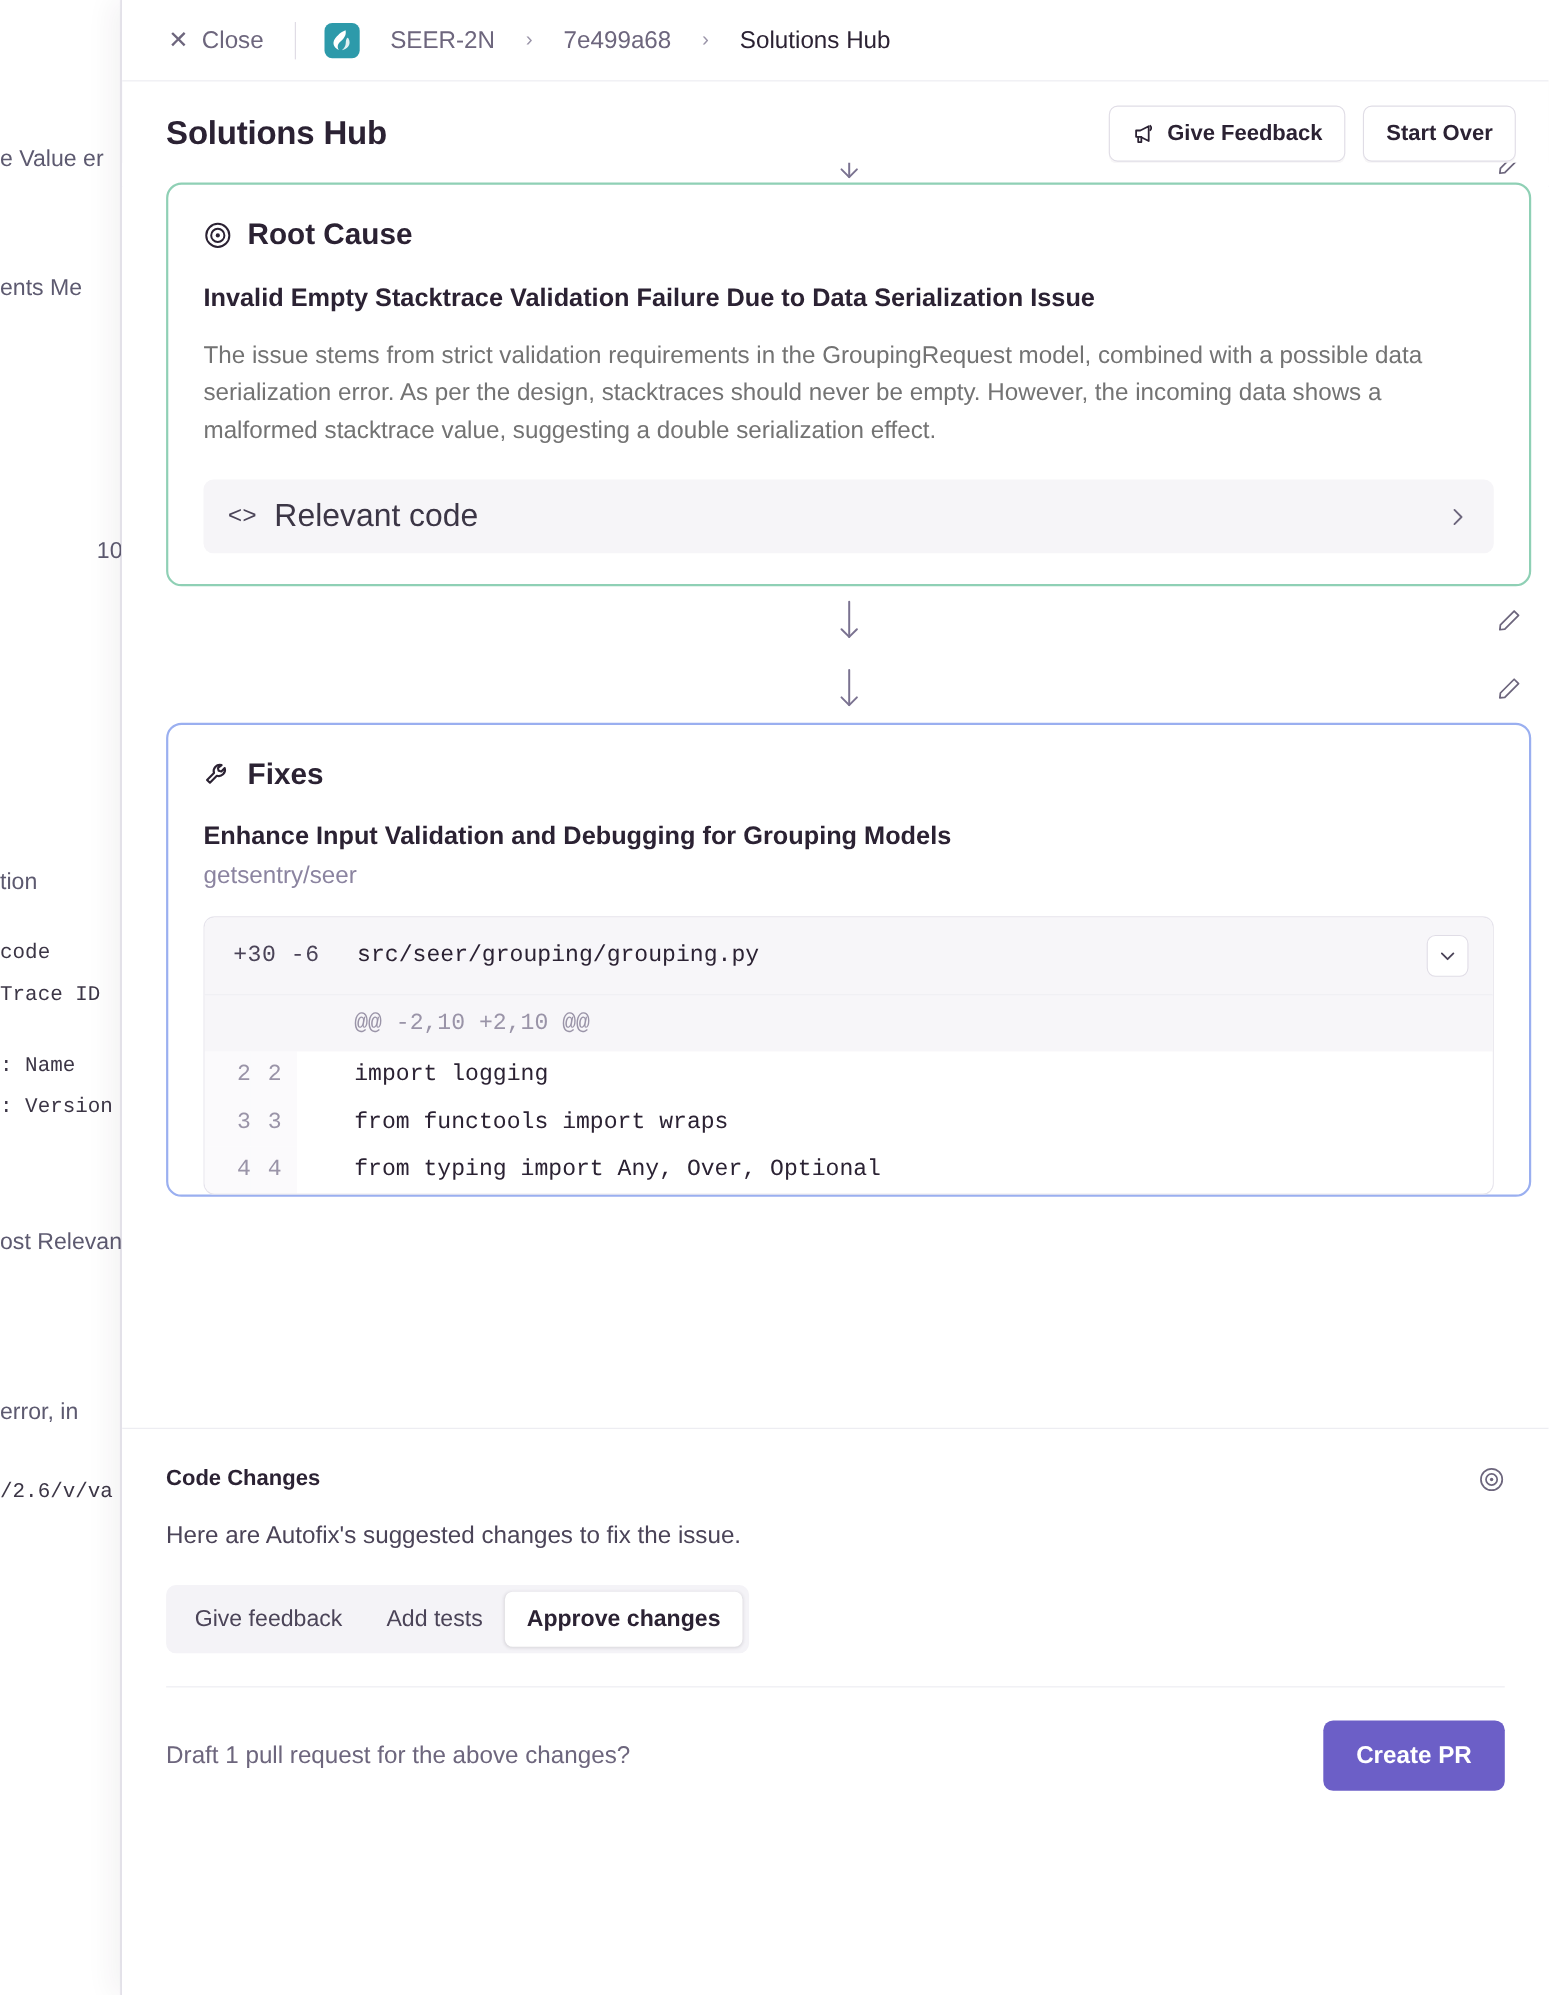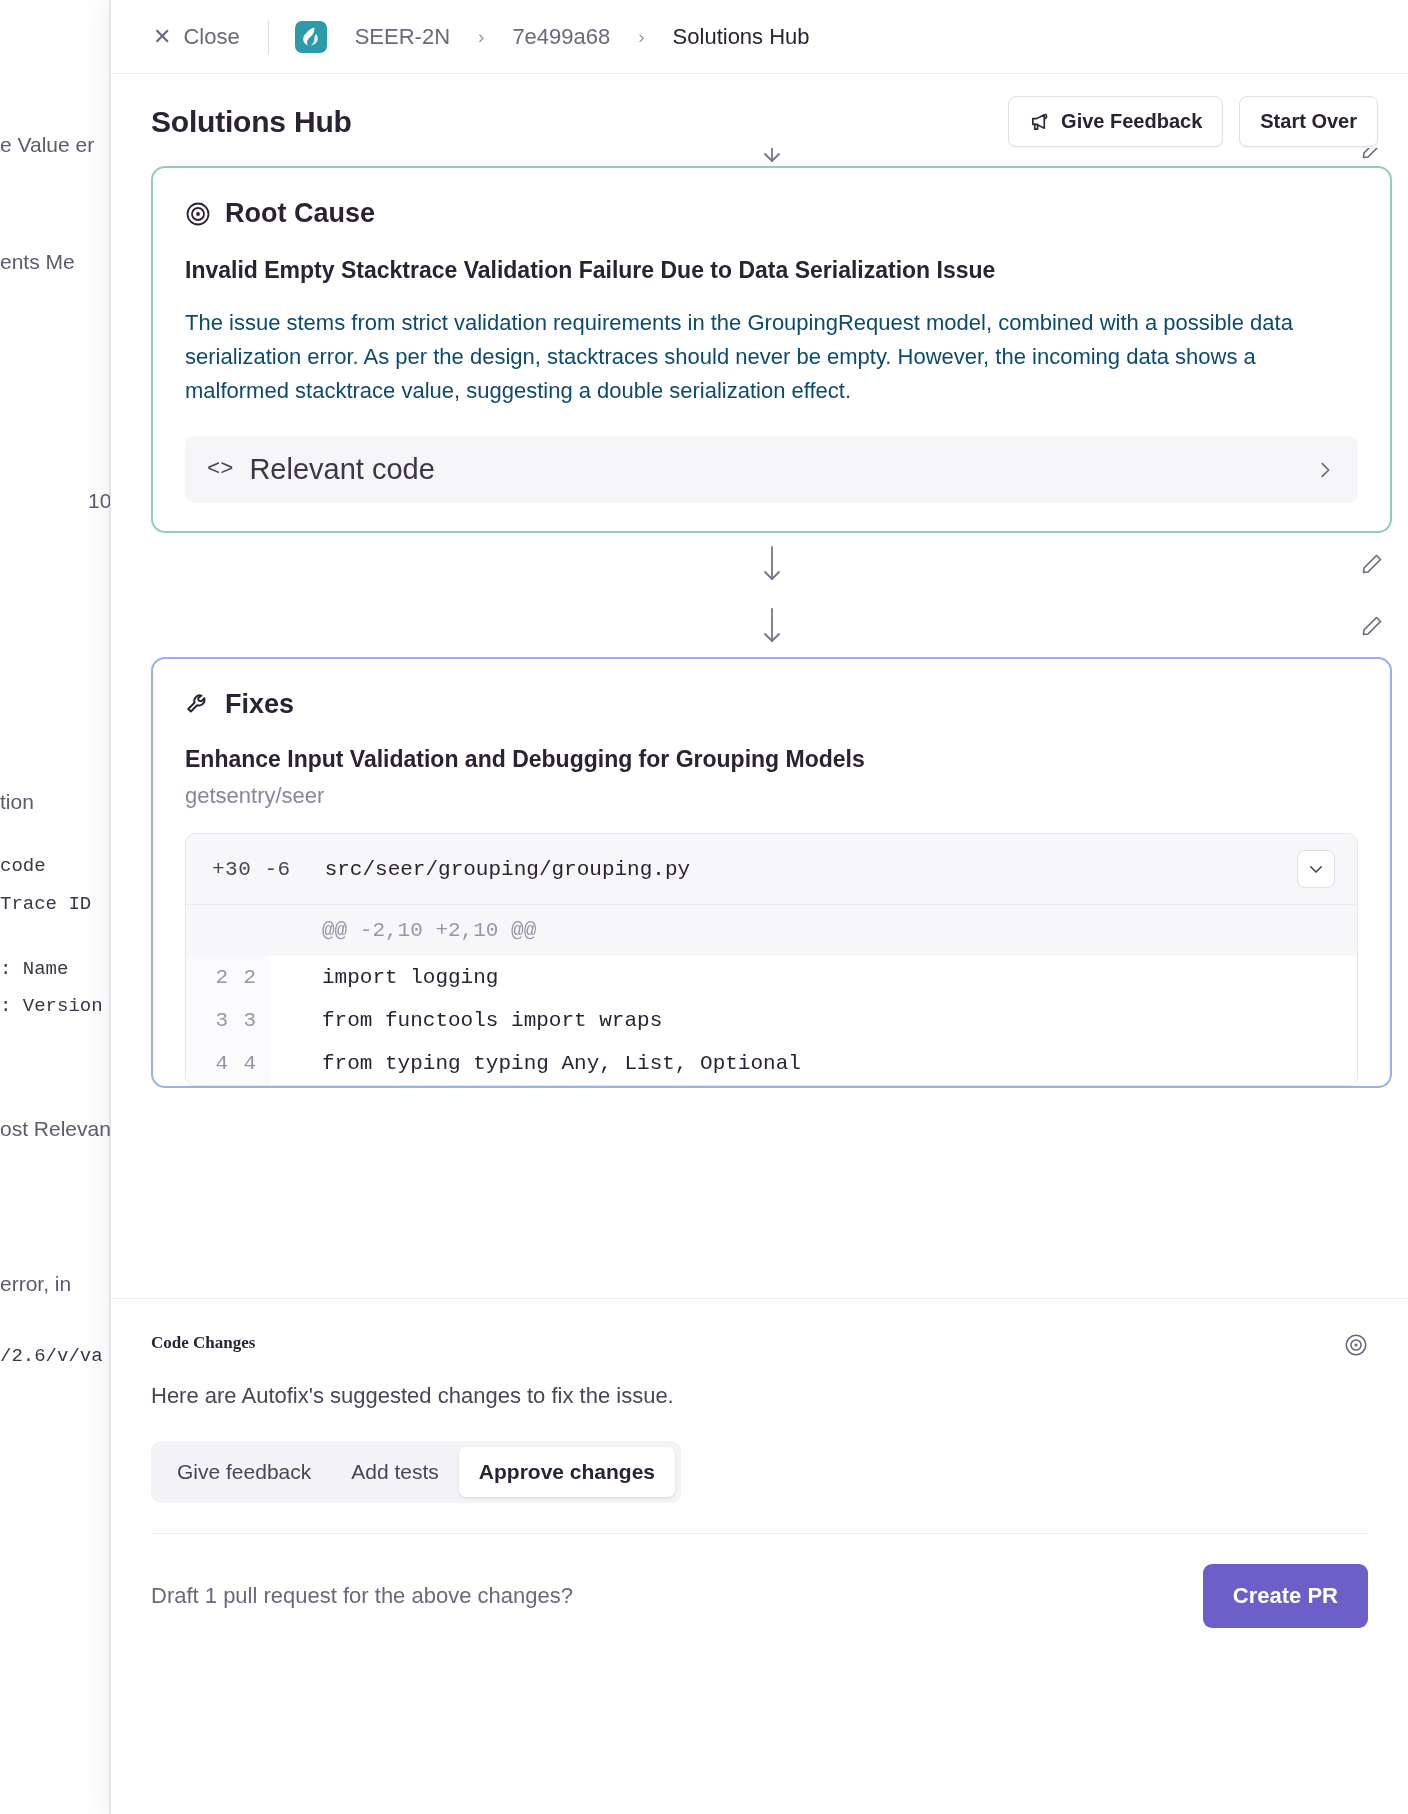--- a/index.html
+++ b/index.html
@@ -84,21 +84,21 @@
 
   .card { border: 1px solid #e2e0e8; border-radius: 12px; background: #fff; }
   .card-root { border: 2px solid #8fd0b5; border-radius: 14px; padding: 30px 32px 28px 32px; }
   .card-fixes { border: 2px solid #9aaff0; border-radius: 14px; padding: 30px 32px 0 32px; }
 
   .sec-head { display: flex; align-items: center; gap: 14px; margin-bottom: 26px; }
   .sec-title { font-size: 27px; font-weight: 700; color: #2b2233; }
   .sec-icon { line-height: 0; color: #2b2233; }
 
   .card-h3 { font-size: 23px; font-weight: 700; color: #2b2233; margin: 0 0 20px 0; line-height: 1.35; }
-  .card-p { font-size: 22px; color: #0c4a6e; line-height: 1.55; margin: 0; }
+  .card-p { font-size: 22px; color: #737373; line-height: 1.55; margin: 0; }
 
   .relevant {
     margin-top: 28px; background: #f6f5f8; border-radius: 9px;
     display: flex; align-items: center; justify-content: space-between;
     padding: 17px 22px; cursor: pointer;
   }
   .relevant-left { display: flex; align-items: center; gap: 16px; }
   .relevant-label { font-size: 29px; color: #3c3646; }
   .code-glyph { font-family: "Liberation Mono", monospace; font-size: 22px; color: #4b4458; }
   .chev { color: #6d667d; line-height: 0; }
@@ -129,21 +129,21 @@
   .dnum.b { padding-right: 14px; }
   .dcode { padding: 10px 0 10px 52px; color: #2b2233; background: #fff; flex: 1; white-space: pre; }
 
   
   .bottom {
     position: absolute; left: 0; right: 0; bottom: 0; height: 516px;
     background: #fff; border-top: 1px solid #ecebf1;
     padding: 34px 40px 0 40px;
   }
   .bottom-head { display: flex; align-items: flex-start; justify-content: space-between; }
-  .bottom-title { font-size: 17px; font-weight: 700; color: #2b2233; font-family: Liberation Serif, serif; }
+  .bottom-title { font-size: 20px; font-weight: 700; color: #2b2233; }
   .bottom-sub { font-size: 22px; color: #4b4458; margin-top: 26px; }
 
   .seg {
     display: inline-flex; align-items: center; margin-top: 32px;
     background: #f4f3f7; border-radius: 9px; padding: 6px;
   }
   .seg-item {
     padding: 13px 20px; font-size: 21px; color: #4b4458; border-radius: 7px;
     cursor: pointer; font-family: inherit; border: 0; background: transparent; white-space: nowrap;
   }
@@ -340,21 +340,21 @@
             <span class="dcode">import logging</span>
           </div>
           <div class="drow">
             <span class="dnum">3</span>
             <span class="dnum b">3</span>
             <span class="dcode">from functools import wraps</span>
           </div>
           <div class="drow">
             <span class="dnum">4</span>
             <span class="dnum b">4</span>
-            <span class="dcode">from typing typing Any, List, Optional</span>
+            <span class="dcode">from typing import Any, Over, Optional</span>
           </div>
         </div>
       </div>
 
     </div>
 
     <div class="bottom">
       <div class="bottom-head">
         <div class="bottom-title">Code Changes</div>
         <span style="line-height:0;">

